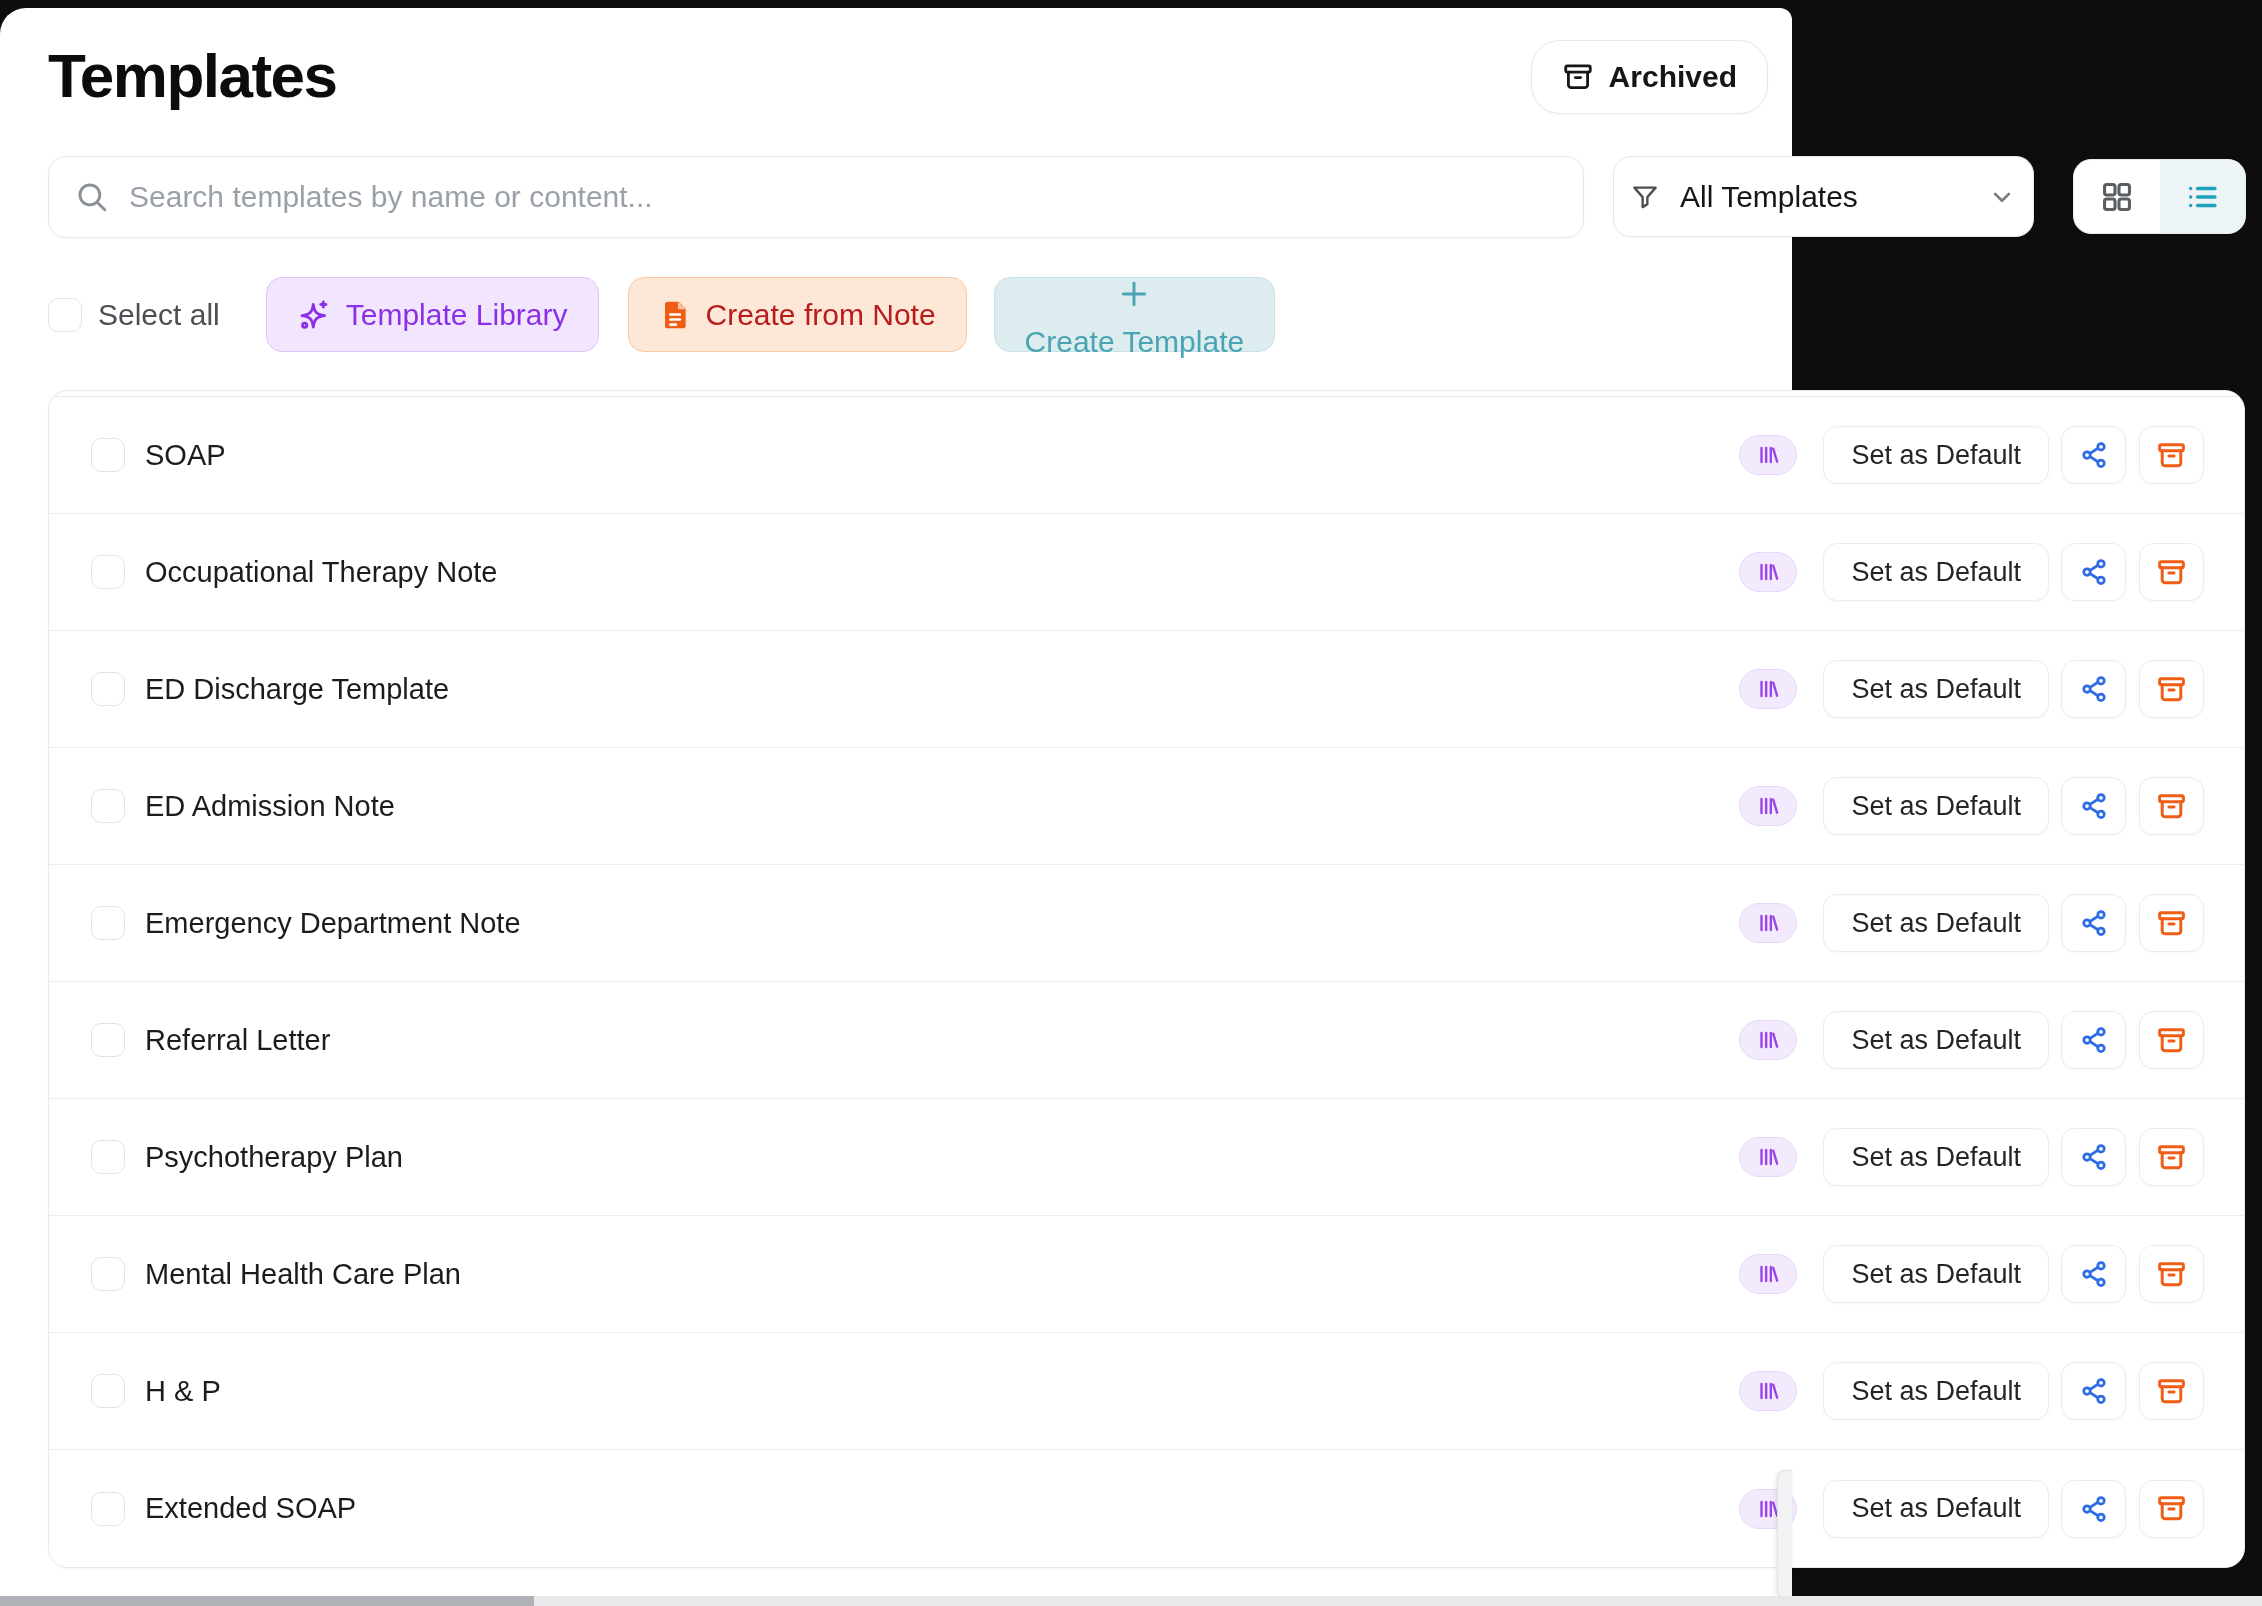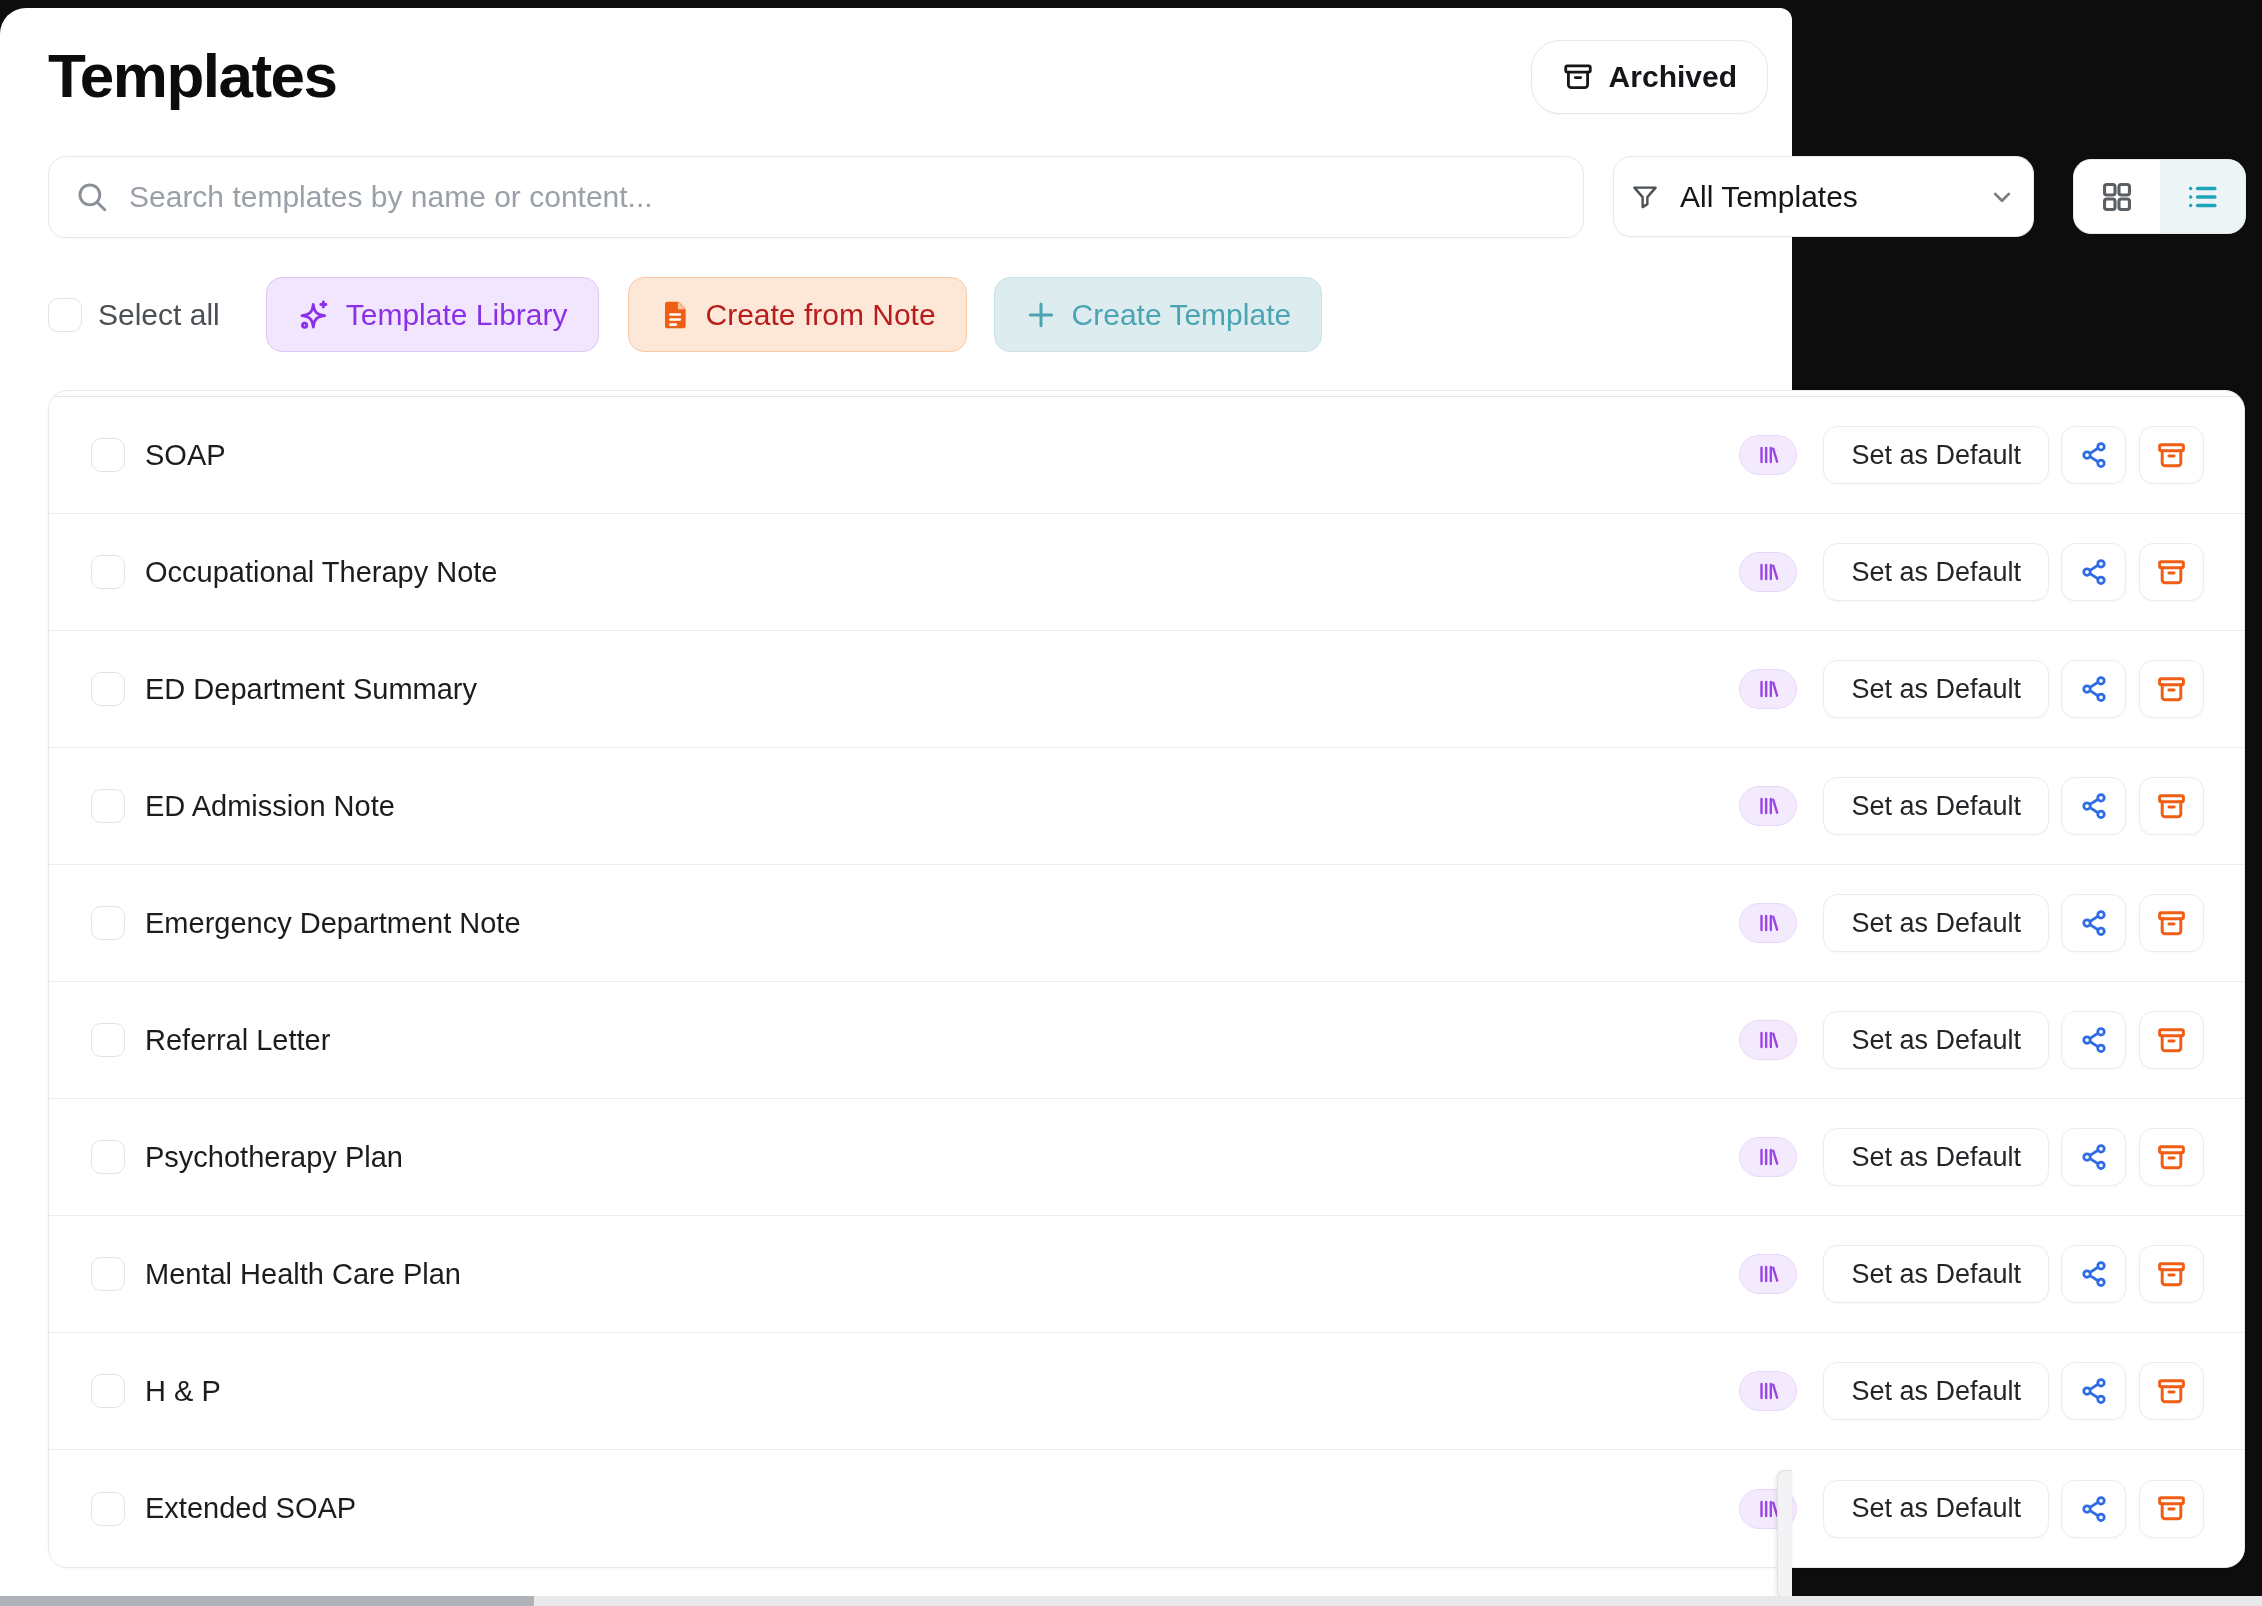--- a/index.html
+++ b/index.html
@@ -141,20 +141,21 @@
     margin-left: 29px;
     background: #fde7d7;
     border: 1.5px solid #f9c9a5;
     color: #b91c1c;
   }
   .pill-btn.teal {
     margin-left: 27px;
     background: #ddecef;
     border: 1.5px solid #c9e2e8;
     color: #4aa4b4;
+    flex-direction: column;
   }
   
   .list {
     position: absolute;
     left: 48px; top: 382px;
     width: 2197px; height: 1178px;
     border: 1.5px solid #e9e9ec;
     border-radius: 20px;
     background: #fff;
     overflow: hidden;
@@ -416,21 +417,21 @@
           <rect x="2.8" y="3.6" width="18.4" height="4.8" rx="1.2"></rect>
           <path d="M4.8 8.4v9.4a2.2 2.2 0 0 0 2.2 2.2h10a2.2 2.2 0 0 0 2.2-2.2V8.4"></path>
           <path d="M10 12.4h4"></path>
         </svg>
       </span>
     </button>
   </div>
 
   <div class="row">
     <div class="checkbox" role="checkbox" aria-checked="false"></div>
-    <span class="name">ED Department Summary</span>
+    <span class="name">ED Discharge Template</span>
     <span class="spacer"></span>
     <span class="badge">
       <span>
         <svg width="26" height="26" viewBox="0 0 24 24" fill="none" stroke="#9b45e8" stroke-width="2.2" stroke-linecap="round">
           <path d="M6 5.5v13"></path>
           <path d="M10.3 5.5v13"></path>
           <path d="M14.6 5.5v13"></path>
           <path d="M16.8 6.2l3.6 12"></path>
         </svg>
       </span>

